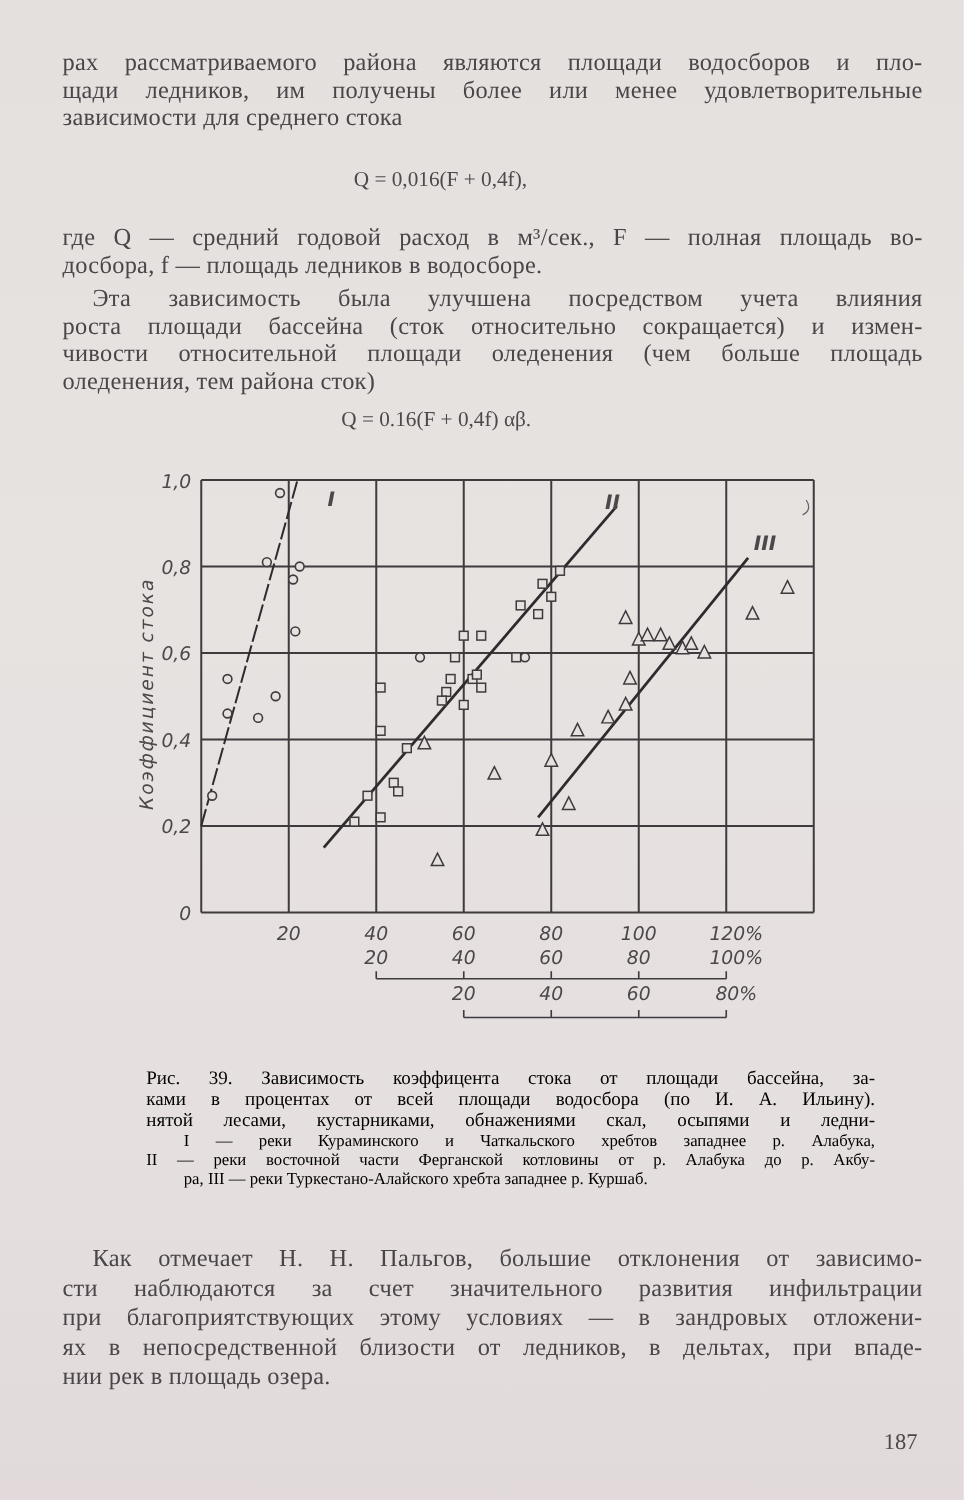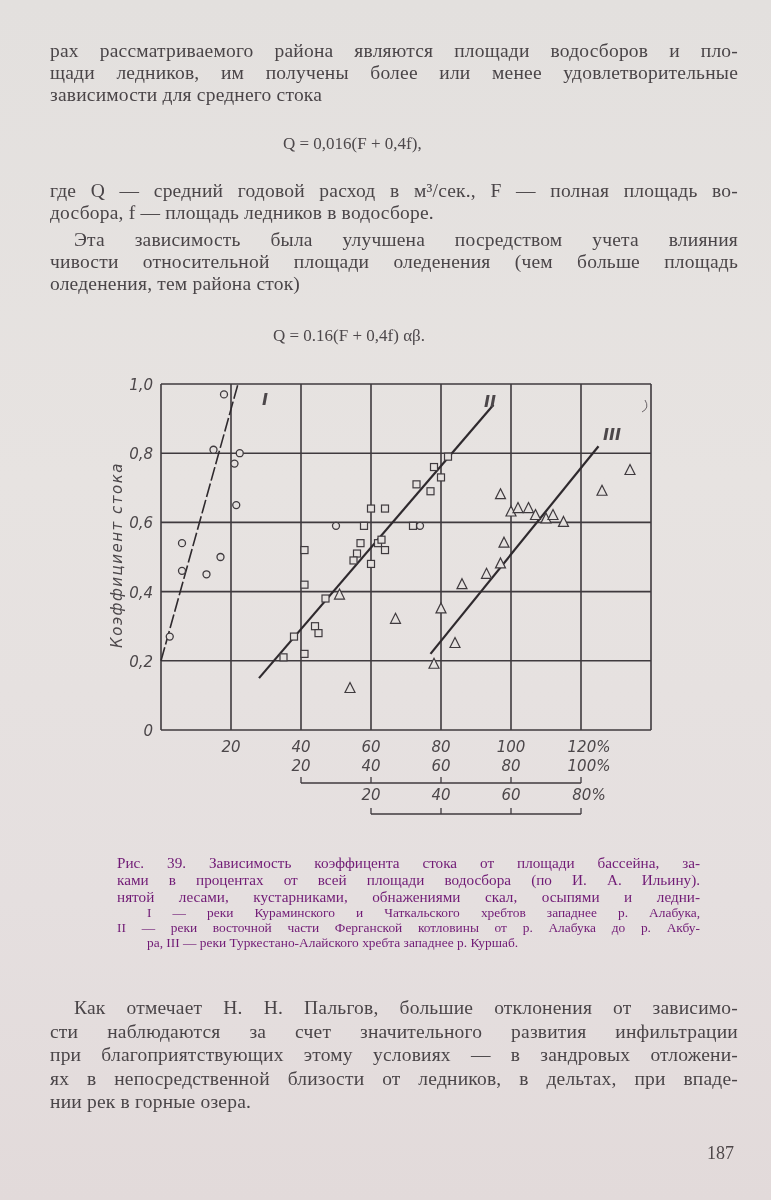--- a/index.html
+++ b/index.html
@@ -7,21 +7,21 @@
     width: 771px; height: 1200px; overflow: hidden;
     background: linear-gradient(180deg, #e3e0de 0%, #e7e3e1 40%, #e5dfdf 75%, #e2dada 100%);
     font-family: "Liberation Serif", serif;
     color: #4a4548;
     position: relative;
   }
   .p { position: absolute; left: 50px; width: 688px; font-size: 19.5px; line-height: 22px; letter-spacing: 0.2px; text-align: justify; }
   .p .ln { display: block; white-space: nowrap; text-align-last: justify; text-align: justify; }
   .p .ln.last { text-align-last: left; }
   .formula { position: absolute; font-size: 17px; font-family: "Liberation Serif", serif; color: #4d484b; }
-  .caption { position: absolute; left: 117px; width: 583px; font-family: "Liberation Serif", serif; color: #701a75; }
+  .caption { position: absolute; left: 117px; width: 583px; font-family: "Liberation Serif", serif; color: #000000; }
   .caption .ln { display: block; white-space: nowrap; text-align: justify; text-align-last: justify; font-size: 15.2px; line-height: 17px; }
   .caption .sub { display: block; white-space: nowrap; text-align: justify; text-align-last: justify; font-size: 13.4px; line-height: 15px; }
   .caption .sub.last { text-align-last: left; }
   .page-num { position: absolute; left: 707px; top: 1143px; font-size: 18px; color: #4e4749; }
   svg text { font-family: "DejaVu Sans", sans-serif; font-style: italic; fill: #4c474a; }
 </style>
 </head>
 <body>
 
 <div class="p" style="top:40px;">
@@ -32,20 +32,21 @@
 
 <div class="formula" style="left:283px; top:134px;">Q = 0,016(F + 0,4f),</div>
 
 <div class="p" style="top:180px;">
   <span class="ln">где Q — средний годовой расход в м³/сек., F — полная площадь во-</span>
   <span class="ln last">досбора, f — площадь ледников в водосборе.</span>
 </div>
 
 <div class="p" style="top:229px;">
   <span class="ln" style="padding-left:24px;">Эта зависимость была улучшена посредством учета влияния</span>
+  <span class="ln">роста площади бассейна (сток относительно сокращается) и измен-</span>
   <span class="ln">чивости относительной площади оледенения (чем больше площадь</span>
   <span class="ln last">оледенения, тем района сток)</span>
 </div>
 
 <div class="formula" style="left:273px; top:326px;">Q = 0.16(F + 0,4f) αβ.</div>
 
 <svg width="771" height="1200" viewBox="0 0 771 1200" style="position:absolute; left:0; top:0;">
   <g id="chart-root">
       <line x1="161" y1="384" x2="161" y2="730" stroke="#3f3a3e" stroke-width="1.6"></line>
       <line x1="231" y1="384" x2="231" y2="730" stroke="#3f3a3e" stroke-width="1.6"></line>
@@ -168,16 +169,16 @@
   <span class="sub" style="padding-left:30px;">I — реки Кураминского и Чаткальского хребтов западнее р. Алабука,</span>
   <span class="sub">II — реки восточной части Ферганской котловины от р. Алабука до р. Акбу-</span>
   <span class="sub last" style="padding-left:30px;">ра, III — реки Туркестано-Алайского хребта западнее р. Куршаб.</span>
 </div>
 
 <div class="p" style="top:996px; line-height:23.5px;">
   <span class="ln" style="padding-left:24px;">Как отмечает Н. Н. Пальгов, большие отклонения от зависимо-</span>
   <span class="ln">сти наблюдаются за счет значительного развития инфильтрации</span>
   <span class="ln">при благоприятствующих этому условиях — в зандровых отложени-</span>
   <span class="ln">ях в непосредственной близости от ледников, в дельтах, при впаде-</span>
-  <span class="ln last">нии рек в горные озера.</span>
+  <span class="ln last">нии рек в площадь озера.</span>
 </div>
 
 <div class="page-num">187</div>
 
 </body></html>

